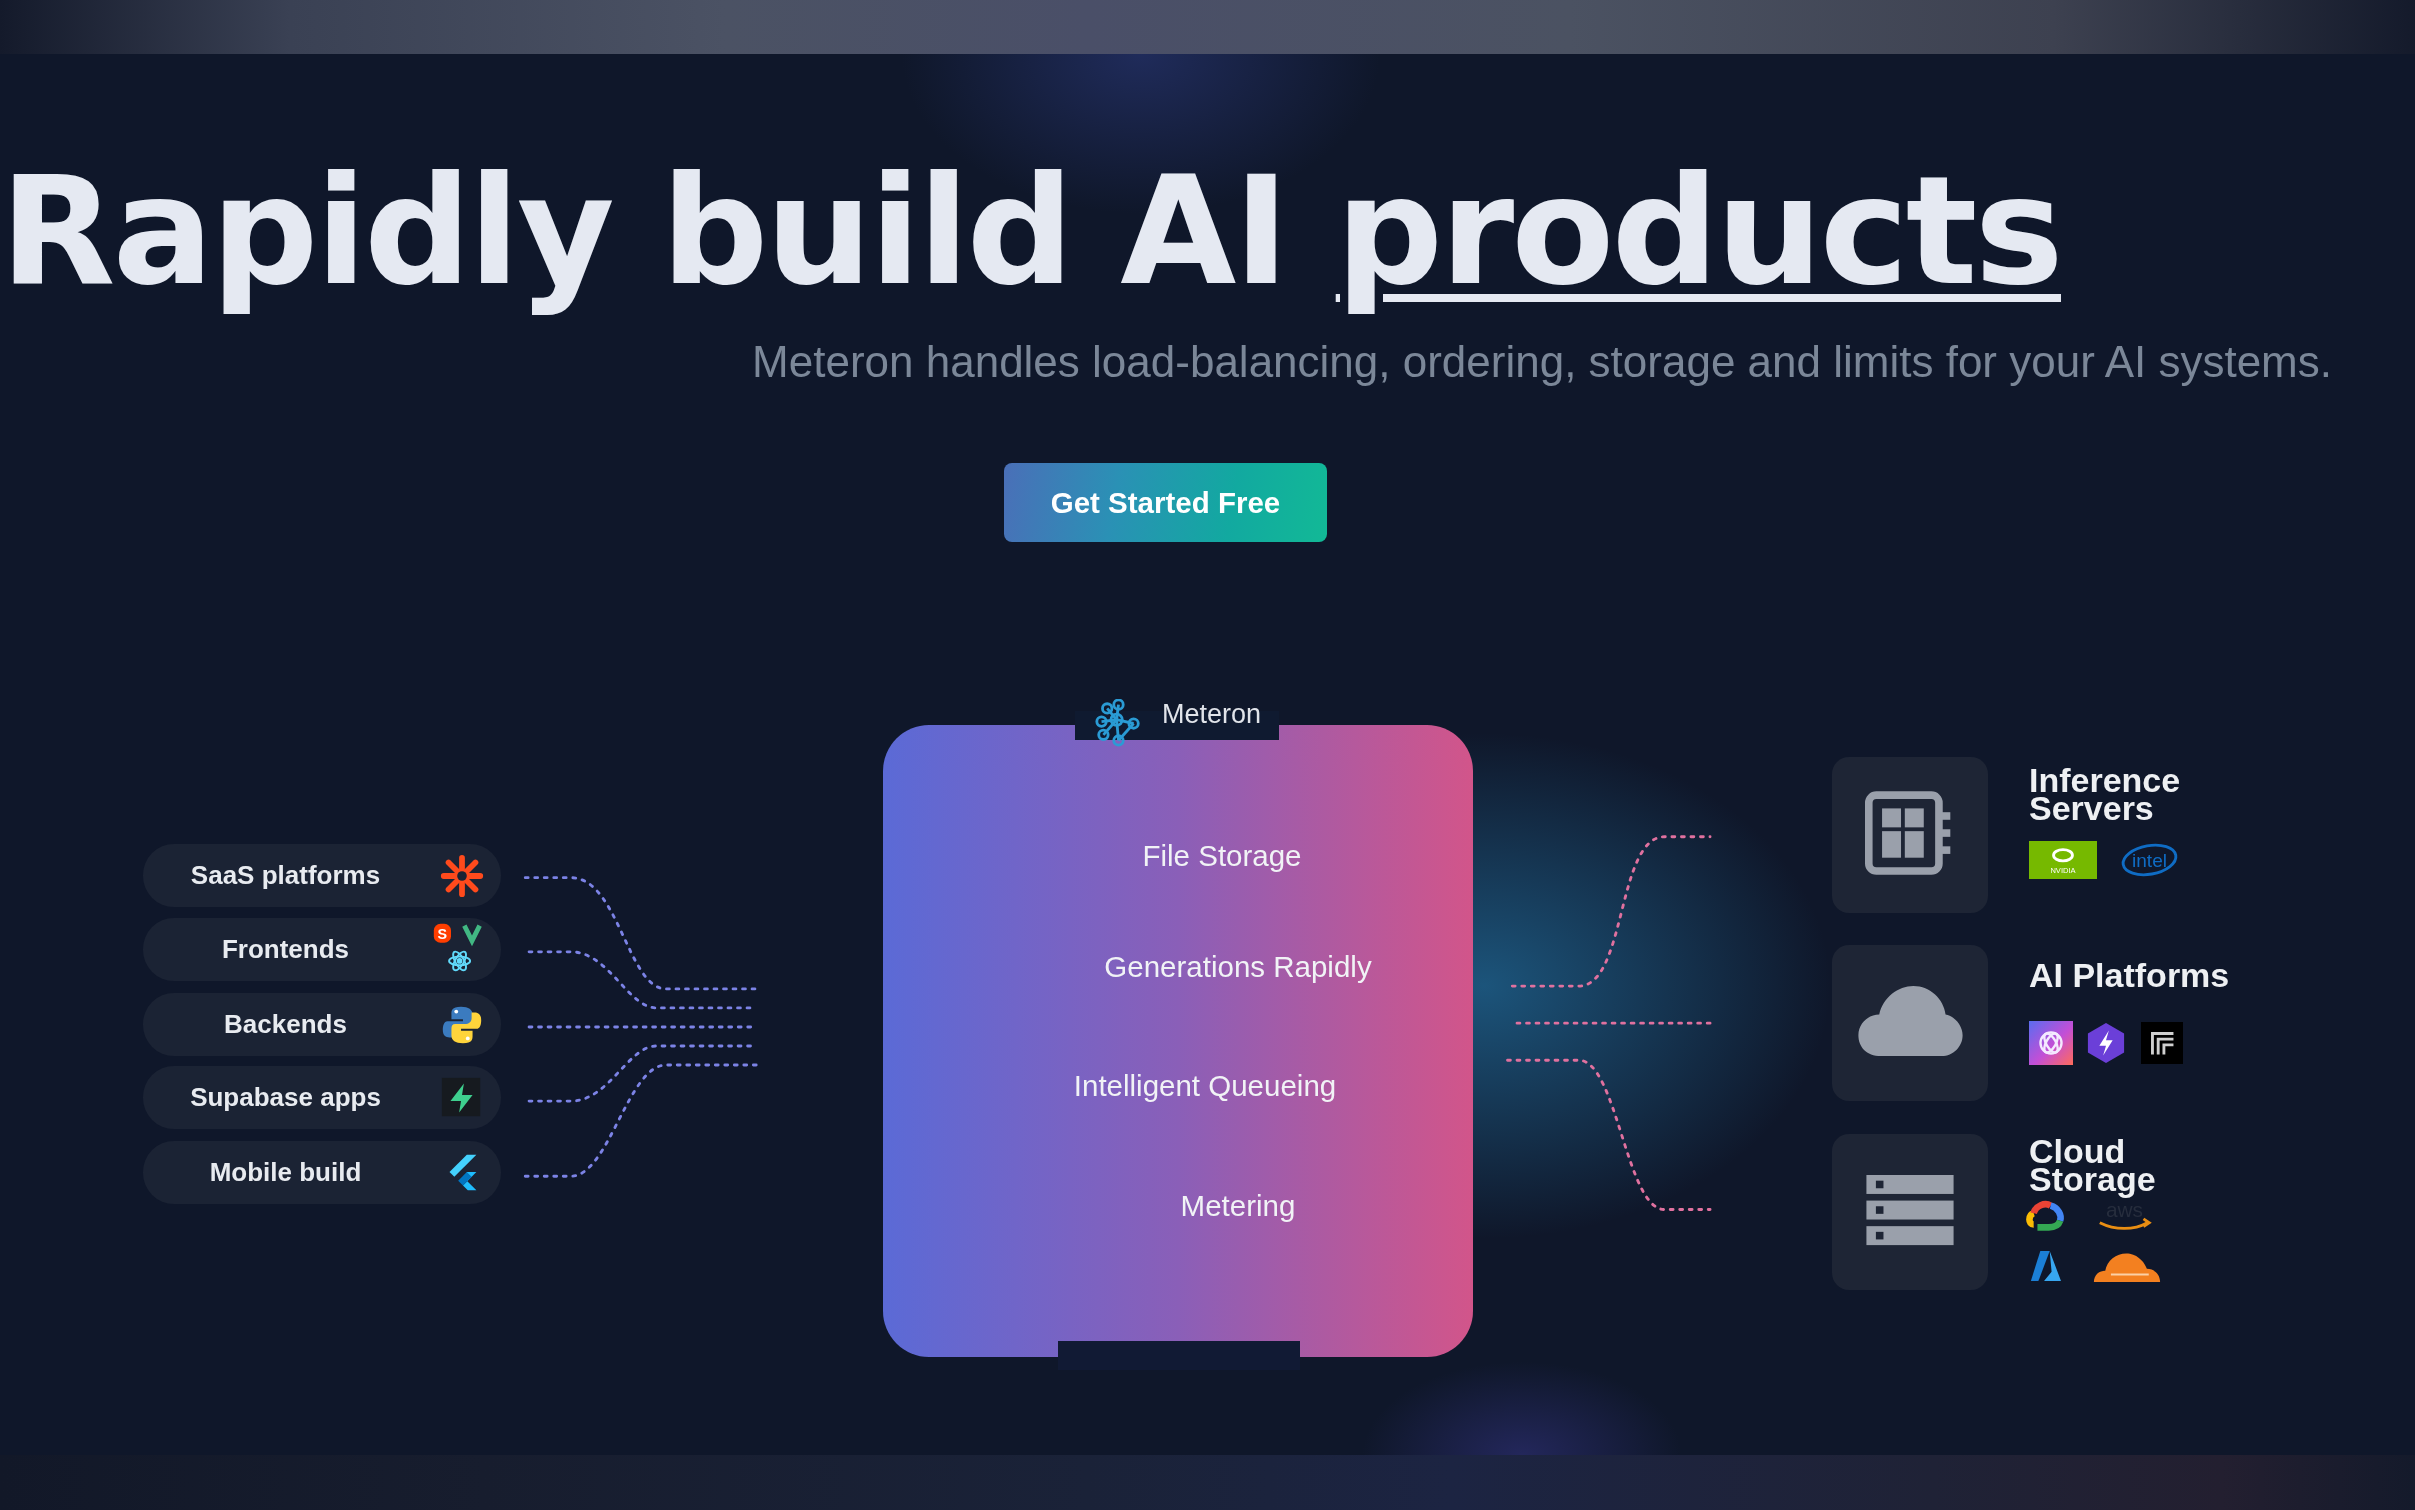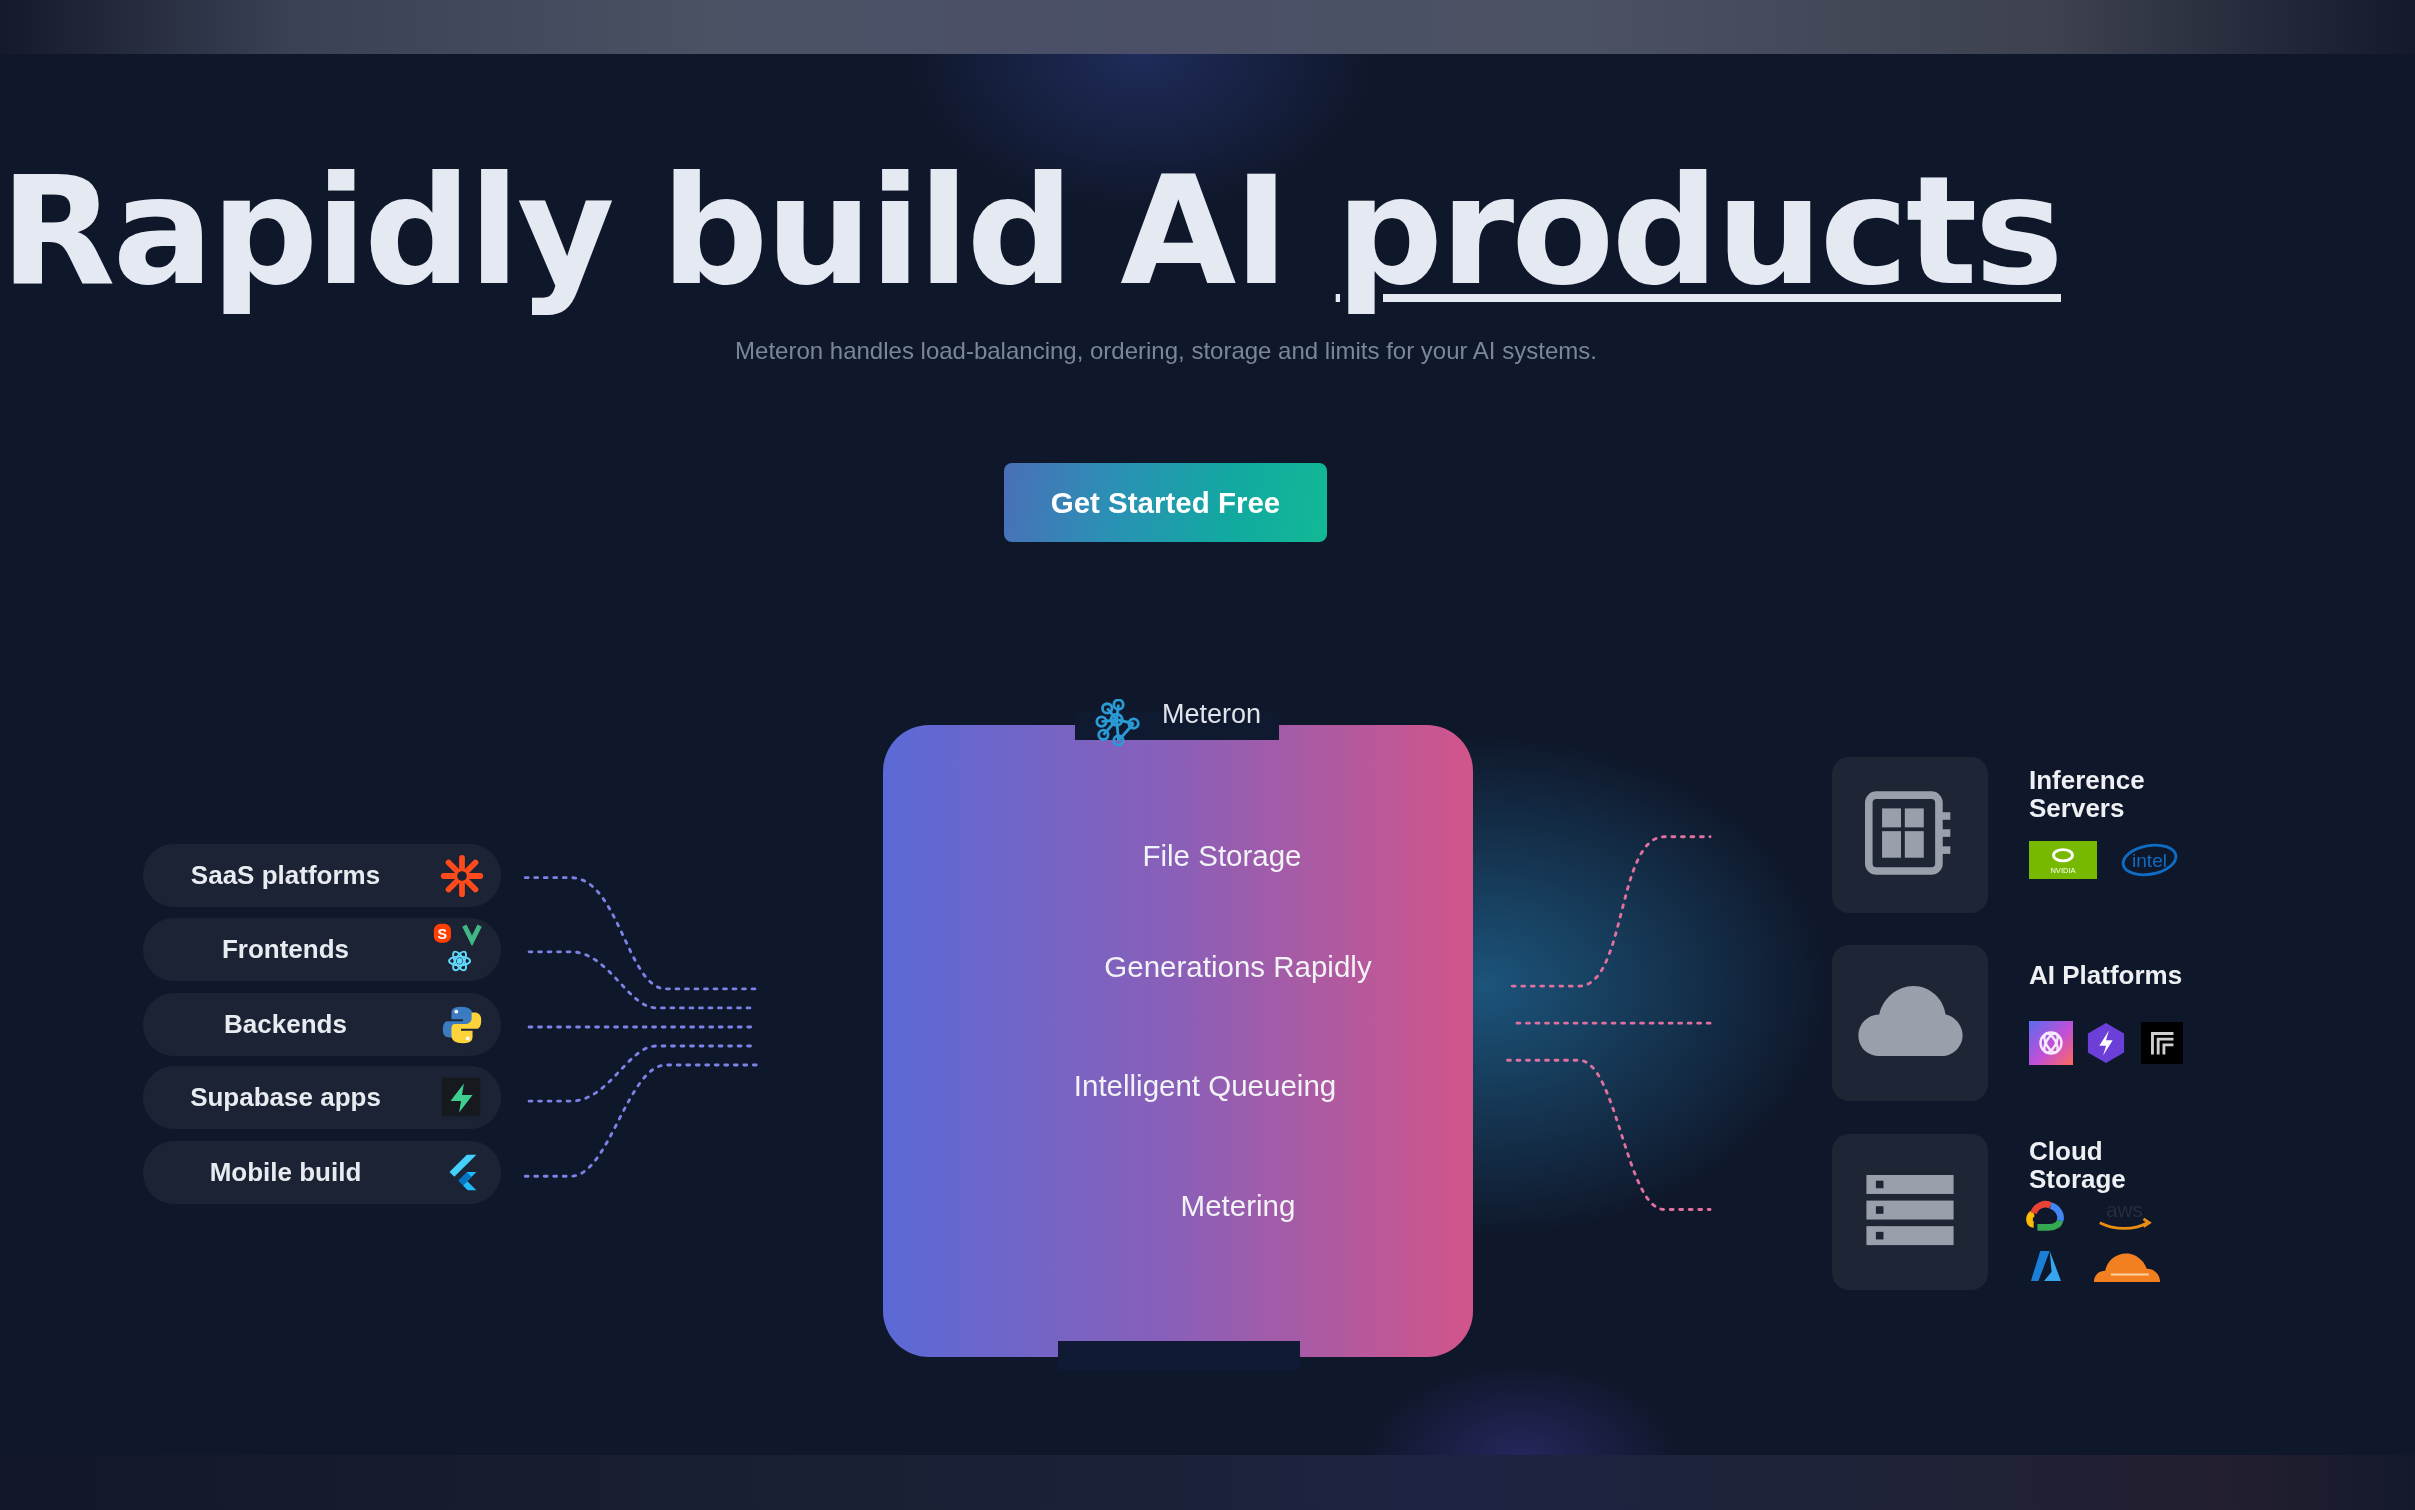--- a/index.html
+++ b/index.html
@@ -24,22 +24,22 @@
       #0f172a;
   }
 
   .hero-title {
     position: absolute; left: 0; top: 90px; width: 2330px; 
     font-size: 150px; font-weight: 700; letter-spacing: -2.9px; color: #e5e9f2;
     font-family: "DejaVu Sans", sans-serif;
   }
   .hero-title .underline { text-decoration: underline; text-decoration-thickness: 7.6px; text-underline-offset: 11.4px; }
   .hero-sub {
-    position: absolute; left: 0; top: 283px; width: 2332px; text-align: center;
-    font-size: 24px; color: #7b8798; font-family: "Liberation Sans", sans-serif;
+    position: absolute; left: 0; top: 283px; width: 2332px; text-align: right;
+    font-size: 44px; color: #7b8798; font-family: "Liberation Sans", sans-serif;
   }
   .cta {
     position: absolute; left: 1004px; top: 409px; width: 323px; height: 79px;
     border-radius: 8px; border: none; cursor: pointer;
     background: linear-gradient(100deg, #4a6fb8 0%, #2a91b5 35%, #12a9a0 70%, #12b996 100%);
     color: #fff; font-size: 29.5px; font-weight: 700; font-family: "Liberation Sans", sans-serif;
   }
 
   
   .source {
@@ -72,21 +72,21 @@
     position: absolute; left: 883px; width: 678px; text-align: center;
     font-size: 29.5px; font-weight: 400; color: #f1f3f6;
   }
 
   
   .target-tile {
     position: absolute; left: 1832px; width: 156px; height: 156px; border-radius: 17px;
     background: #1e2535; display: flex; align-items: center; justify-content: center;
   }
   .target-label {
-    position: absolute; left: 2029px; font-size: 26px; font-weight: 700; color: #eef0f3; line-height: 27.6px;
+    position: absolute; left: 2029px; font-size: 34px; font-weight: 700; color: #eef0f3; line-height: 27.6px;
   }
   .logo { position: absolute; }
 
   svg.connectors { position: absolute; left: 0; top: 0; }
 </style>
 </head>
 <body>
 
 <div class="top-bar"></div>
 

